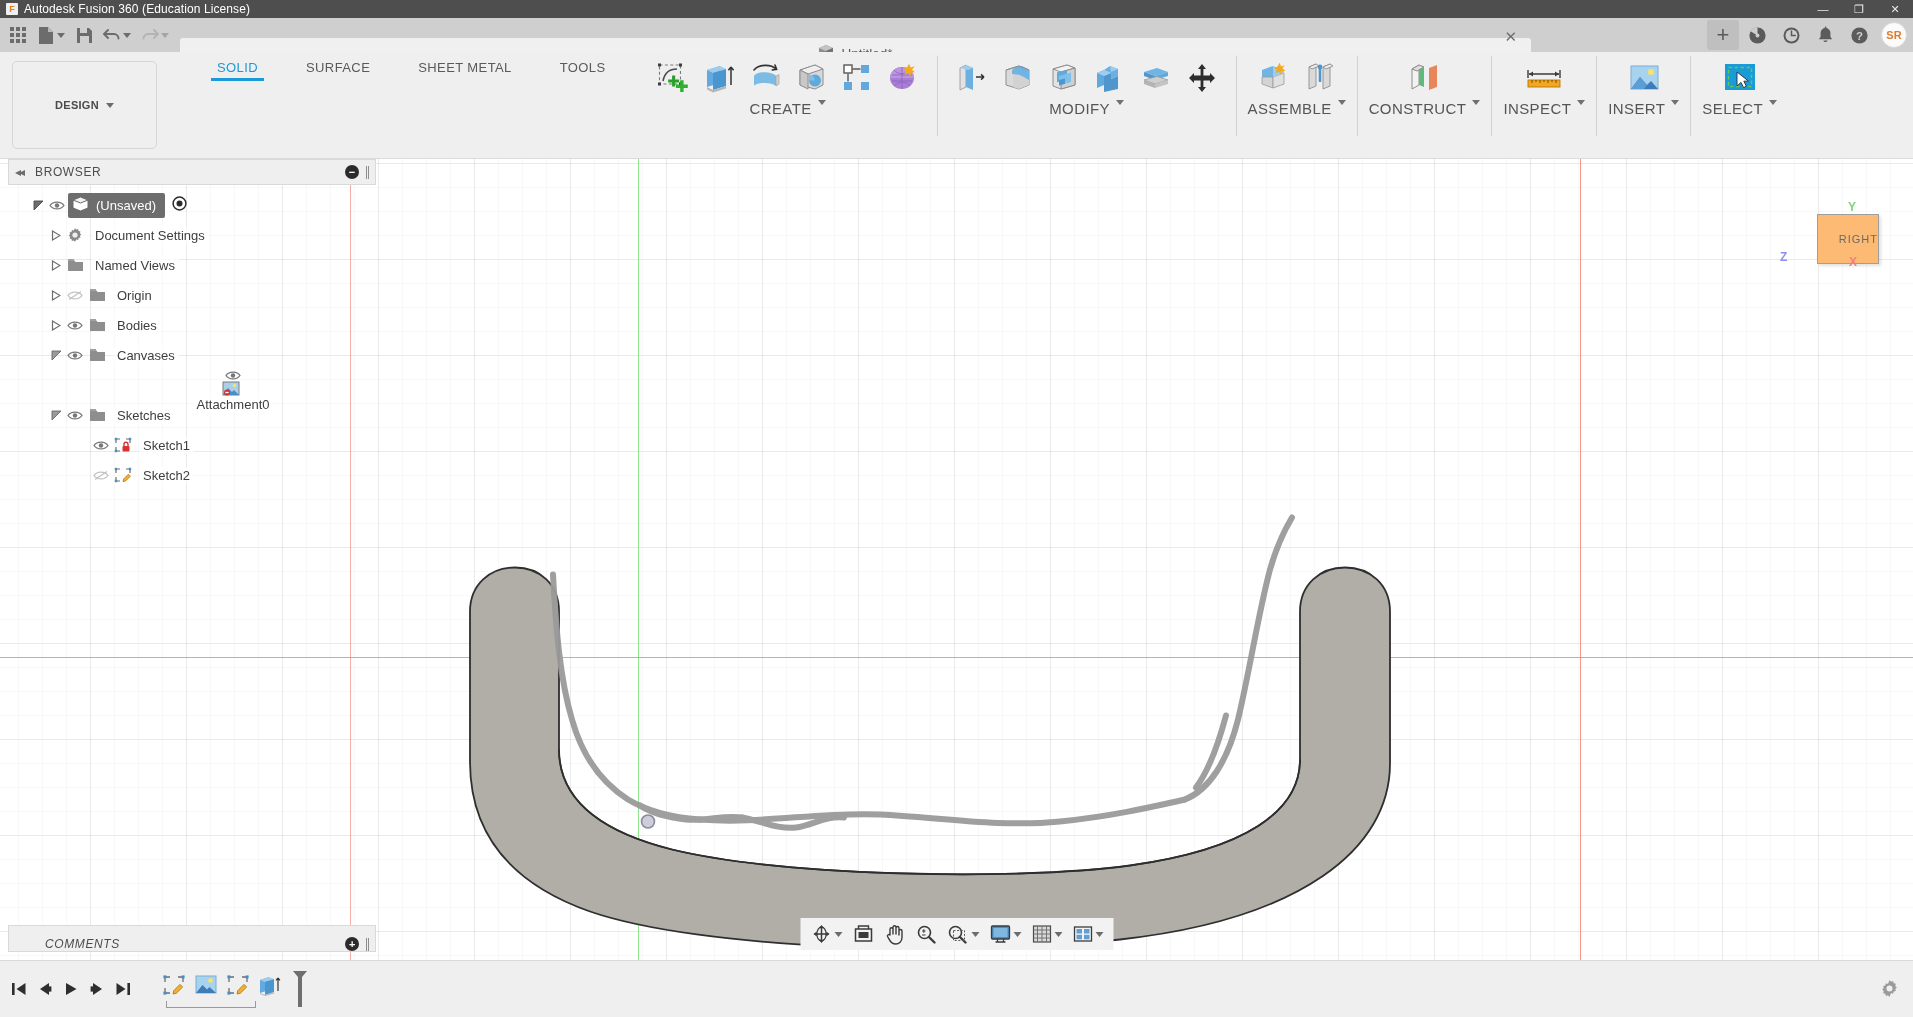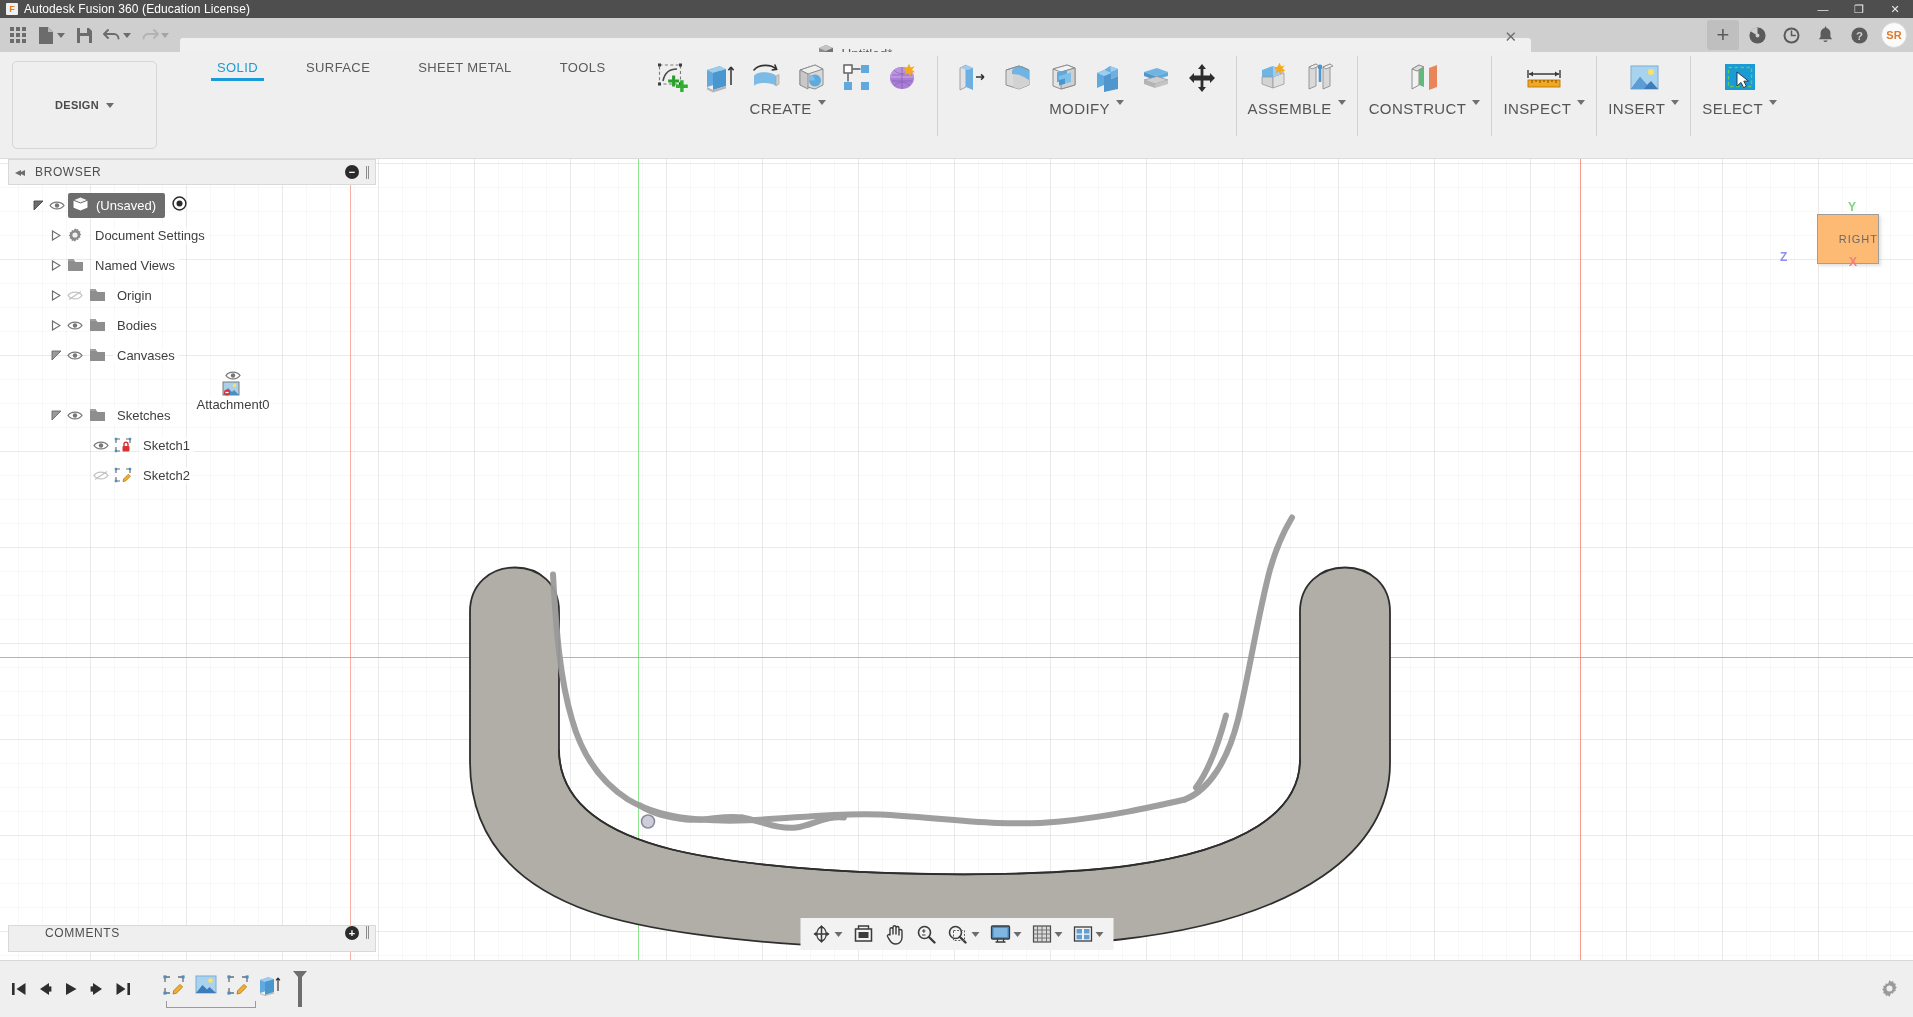--- a/index.html
+++ b/index.html
@@ -107,21 +107,21 @@
   .trow{display:flex;align-items:center;height:30px;font-size:13px;color:#3e3e3e;cursor:default;}
   .trow .arrow{width:16px;display:flex;justify-content:center;align-items:center;flex:none;}
   .trow .eye{width:22px;display:flex;justify-content:center;align-items:center;flex:none;}
   .trow .ico{width:22px;display:flex;justify-content:center;align-items:center;flex:none;
     margin-right:5px;}
   .trow .txt{background:rgba(255,255,255,.72);padding:1px 4px;border-radius:2px;}
   .trow.selected .txt{background:#6d6d6d;color:#fff;padding:3px 9px 3px 4px;}
   .trow.selected{color:#fff;}
   
   #comments{position:absolute;left:8px;bottom:8px;width:368px;height:27px;background:#efefef;
-    border:1px solid #d9d9d9;display:flex;align-items:flex-start;padding:0 6px;z-index:6;}
+    border:1px solid #d9d9d9;display:flex;align-items:flex-end;padding:0 6px;z-index:6;font-style:italic;}
   #comments .ttl{font-size:12px;color:#4d4d4d;letter-spacing:.6px;flex:1;padding-left:30px;}
   
   #viewcube{position:absolute;right:52px;top:55px;width:70px;height:56px;z-index:5;}
   #vc-face{position:absolute;left:0;top:0;width:62px;height:50px;background:#fdba74;
     border:1px solid #9e9e9e;display:flex;align-items:center;justify-content:flex-end;
     box-shadow:2px 2px 3px rgba(0,0,0,.12);margin-left:26px;}
   #vc-face span{font-size:11px;color:#6a6a6a;letter-spacing:1px;}
   .vc-ax{position:absolute;font-size:12px;font-weight:bold;}
   
   #navbar{position:absolute;left:50%;transform:translateX(-50%);bottom:10px;height:32px;

